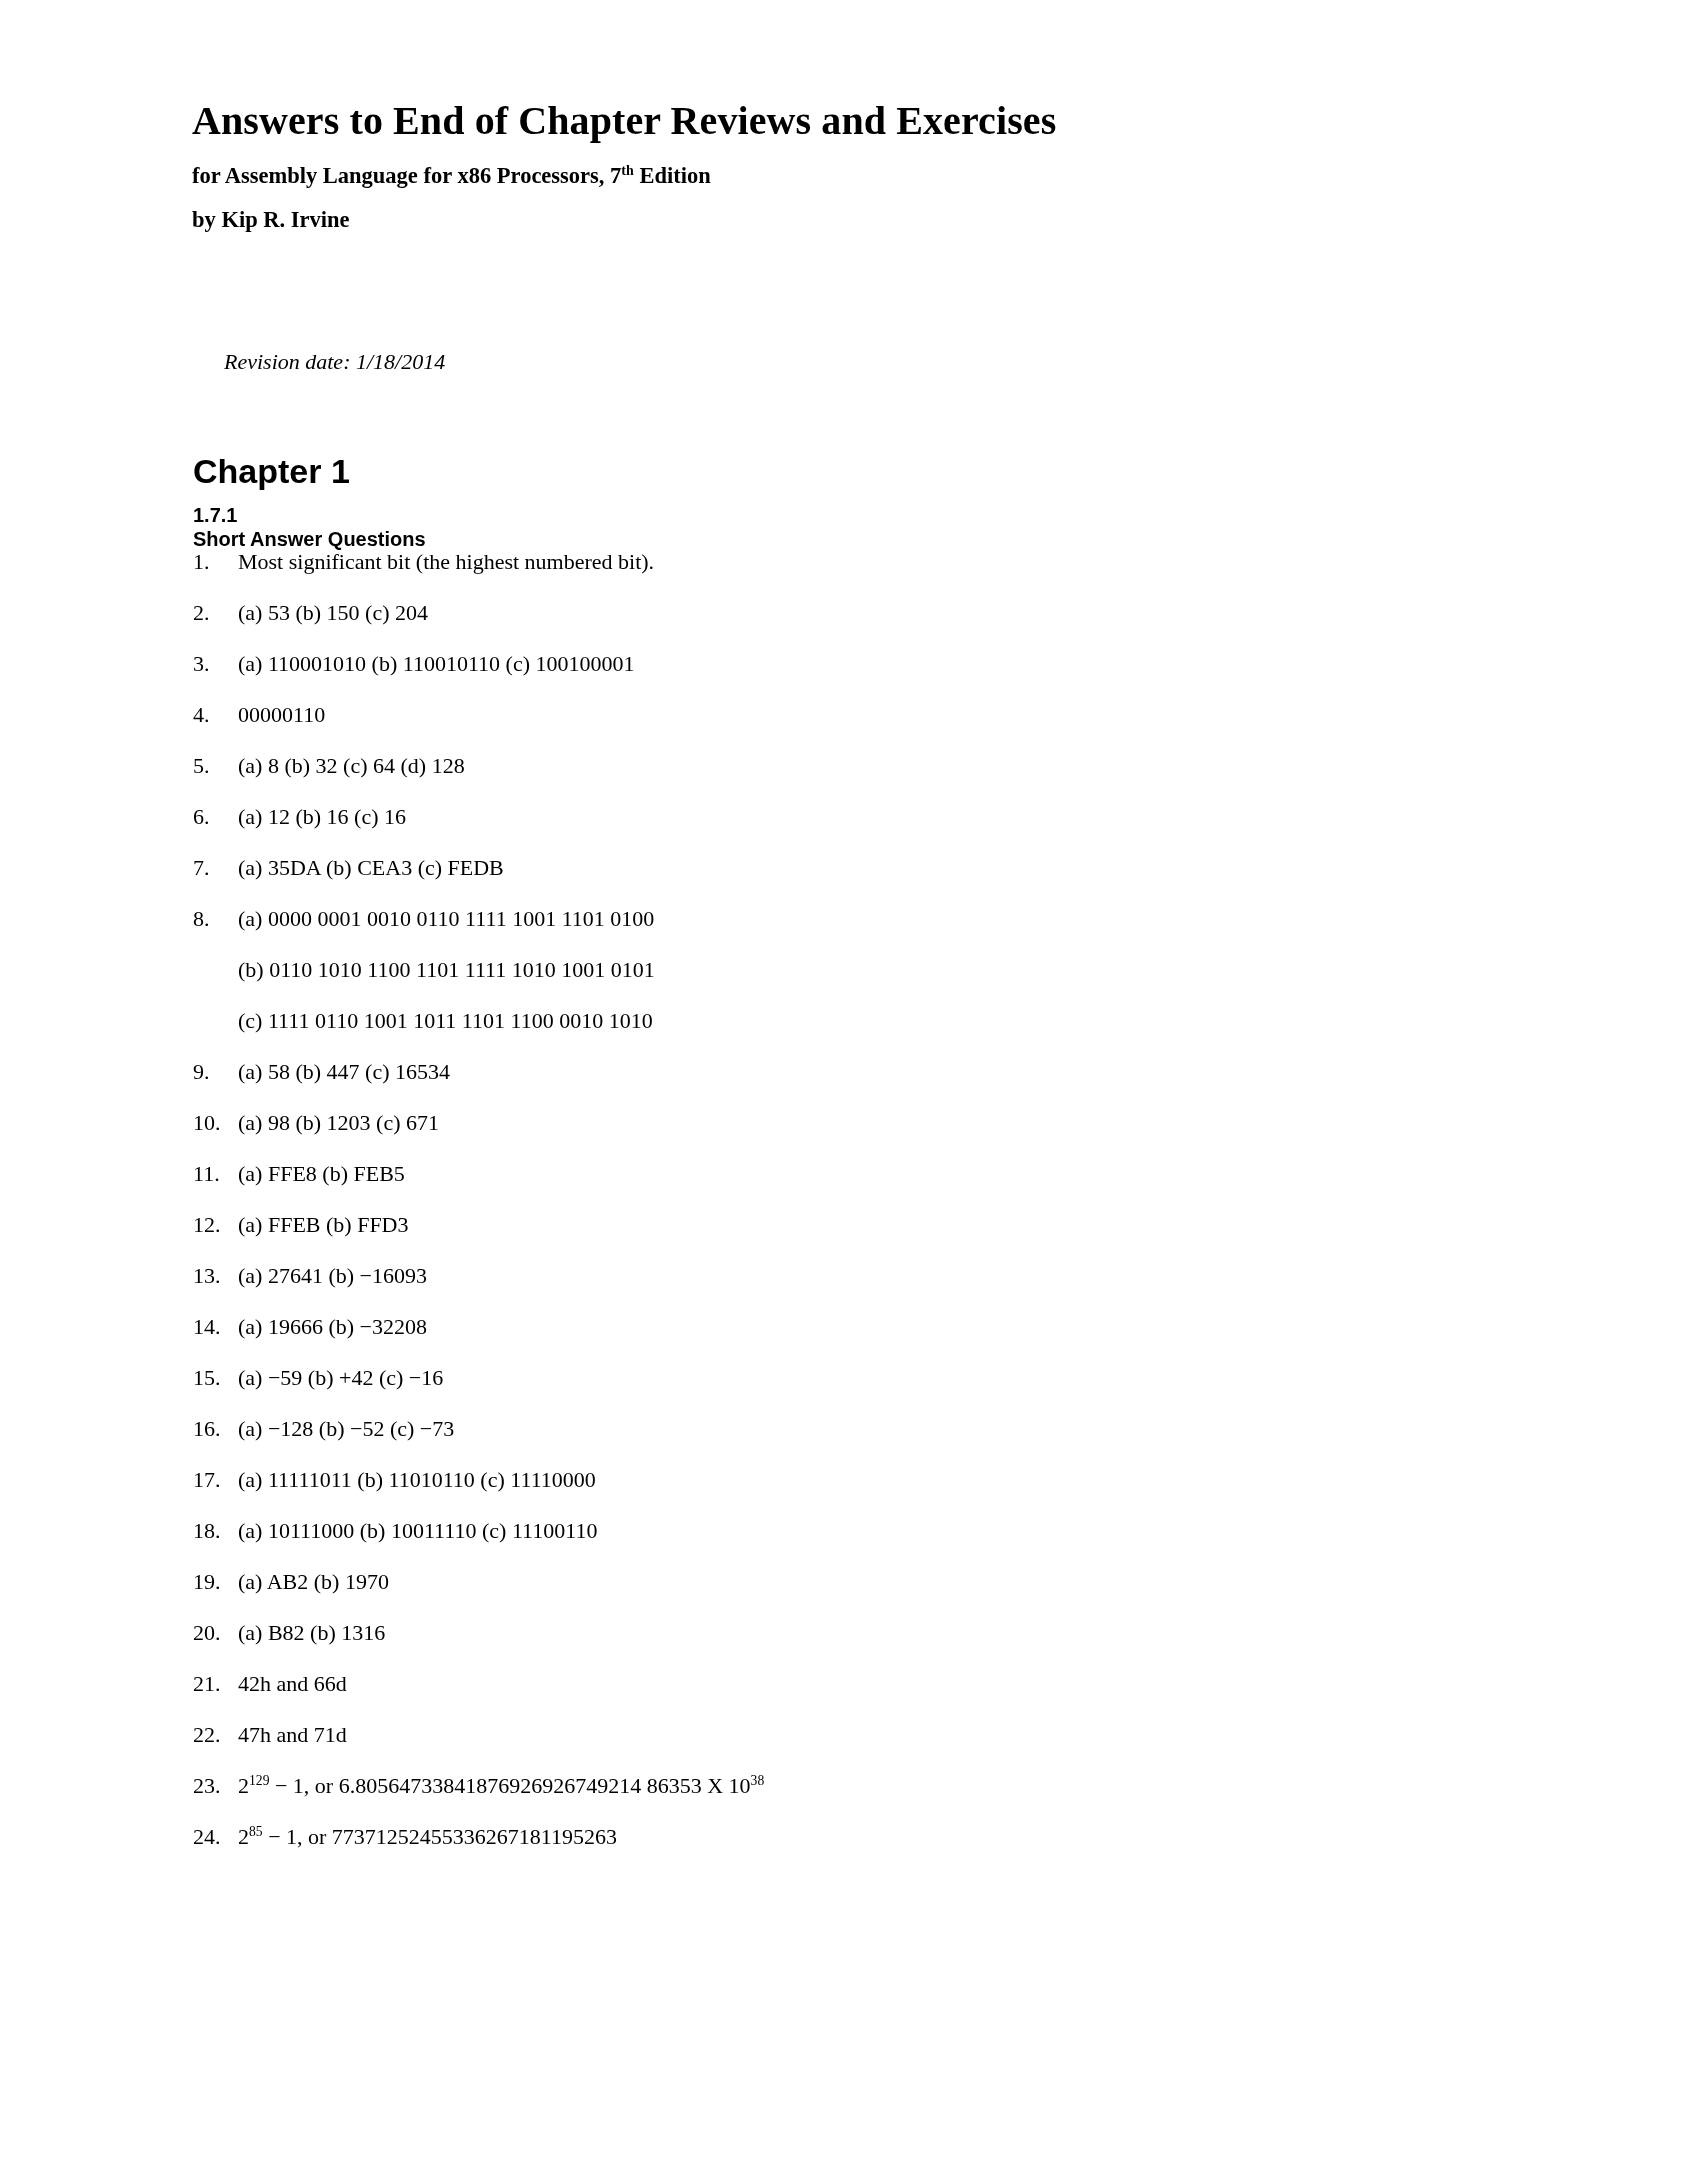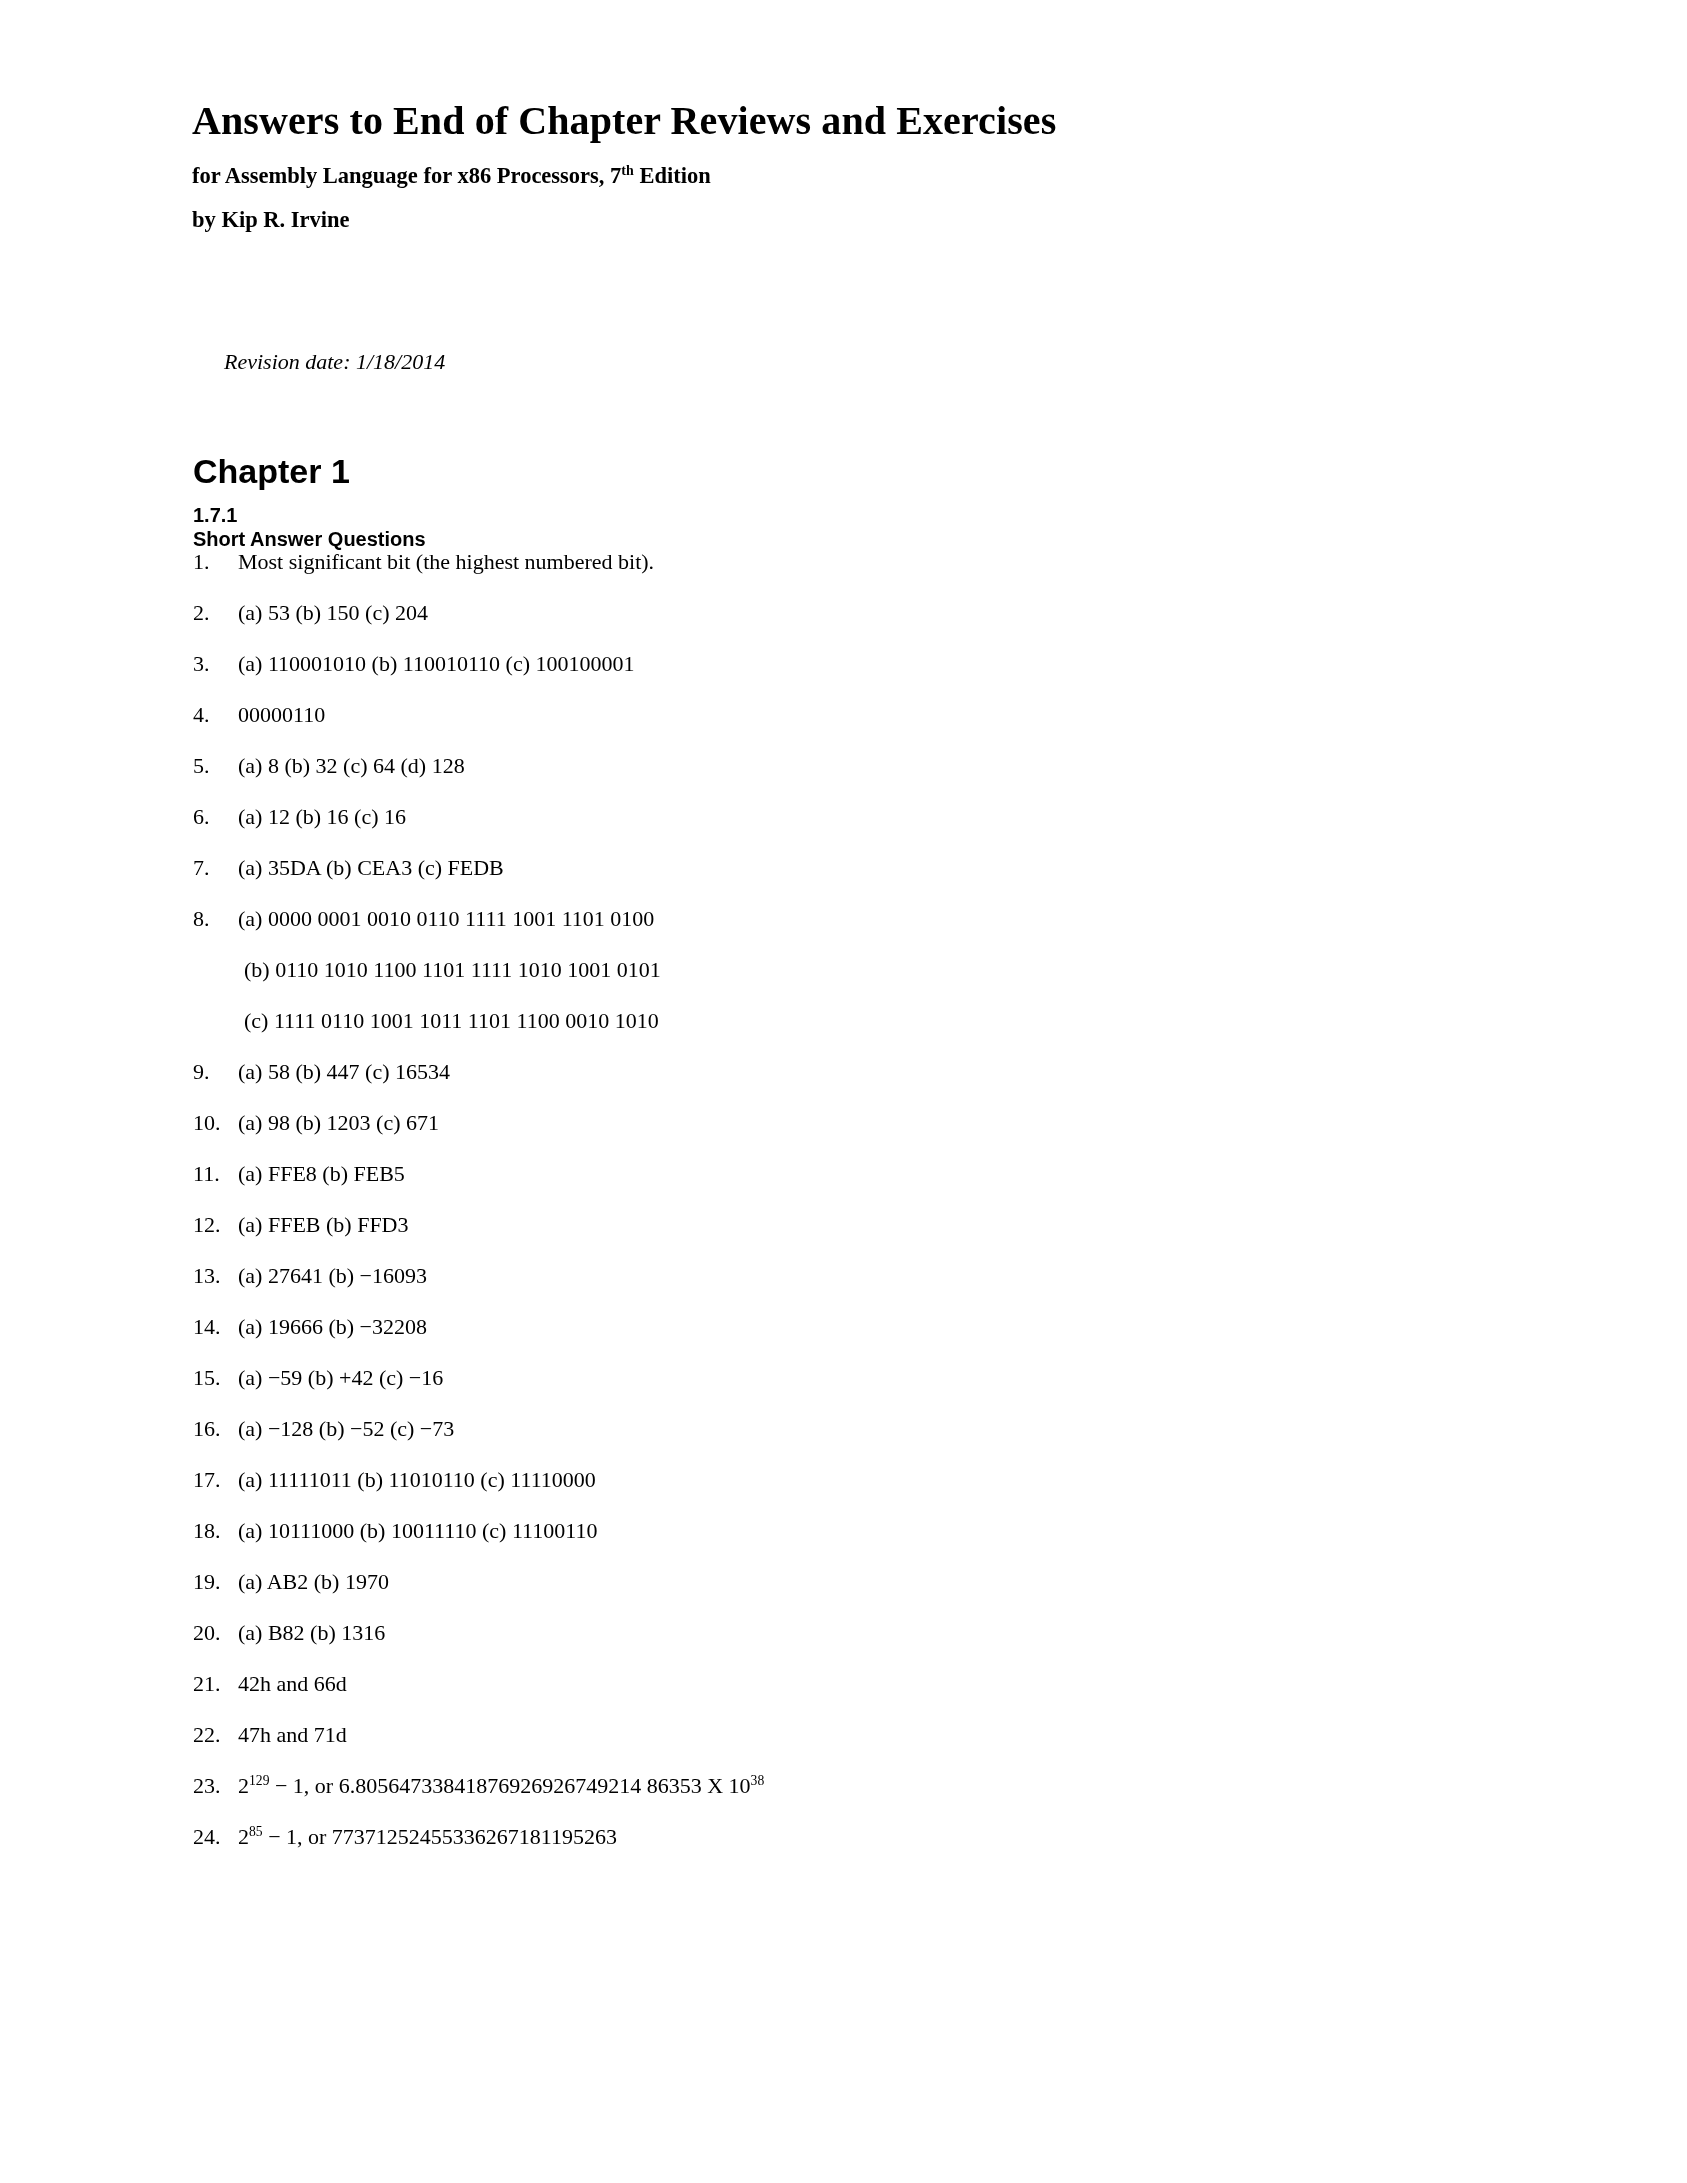--- a/index.html
+++ b/index.html
@@ -158,21 +158,21 @@
   .answer-sub {
     position: relative;
     font-family: "Liberation Serif", "DejaVu Serif", serif;
     font-size: 22px;
     line-height: 1.0;
     height: 51px;
     white-space: nowrap;
   }
   .answer-sub .item-text {
     position: absolute;
-    left: 51px;
+    left: 45px;
     top: 0;
     white-space: nowrap;
   }
 </style>
 </head>
 <body>
 
 <div class="page">
 
   <div class="title-block">

